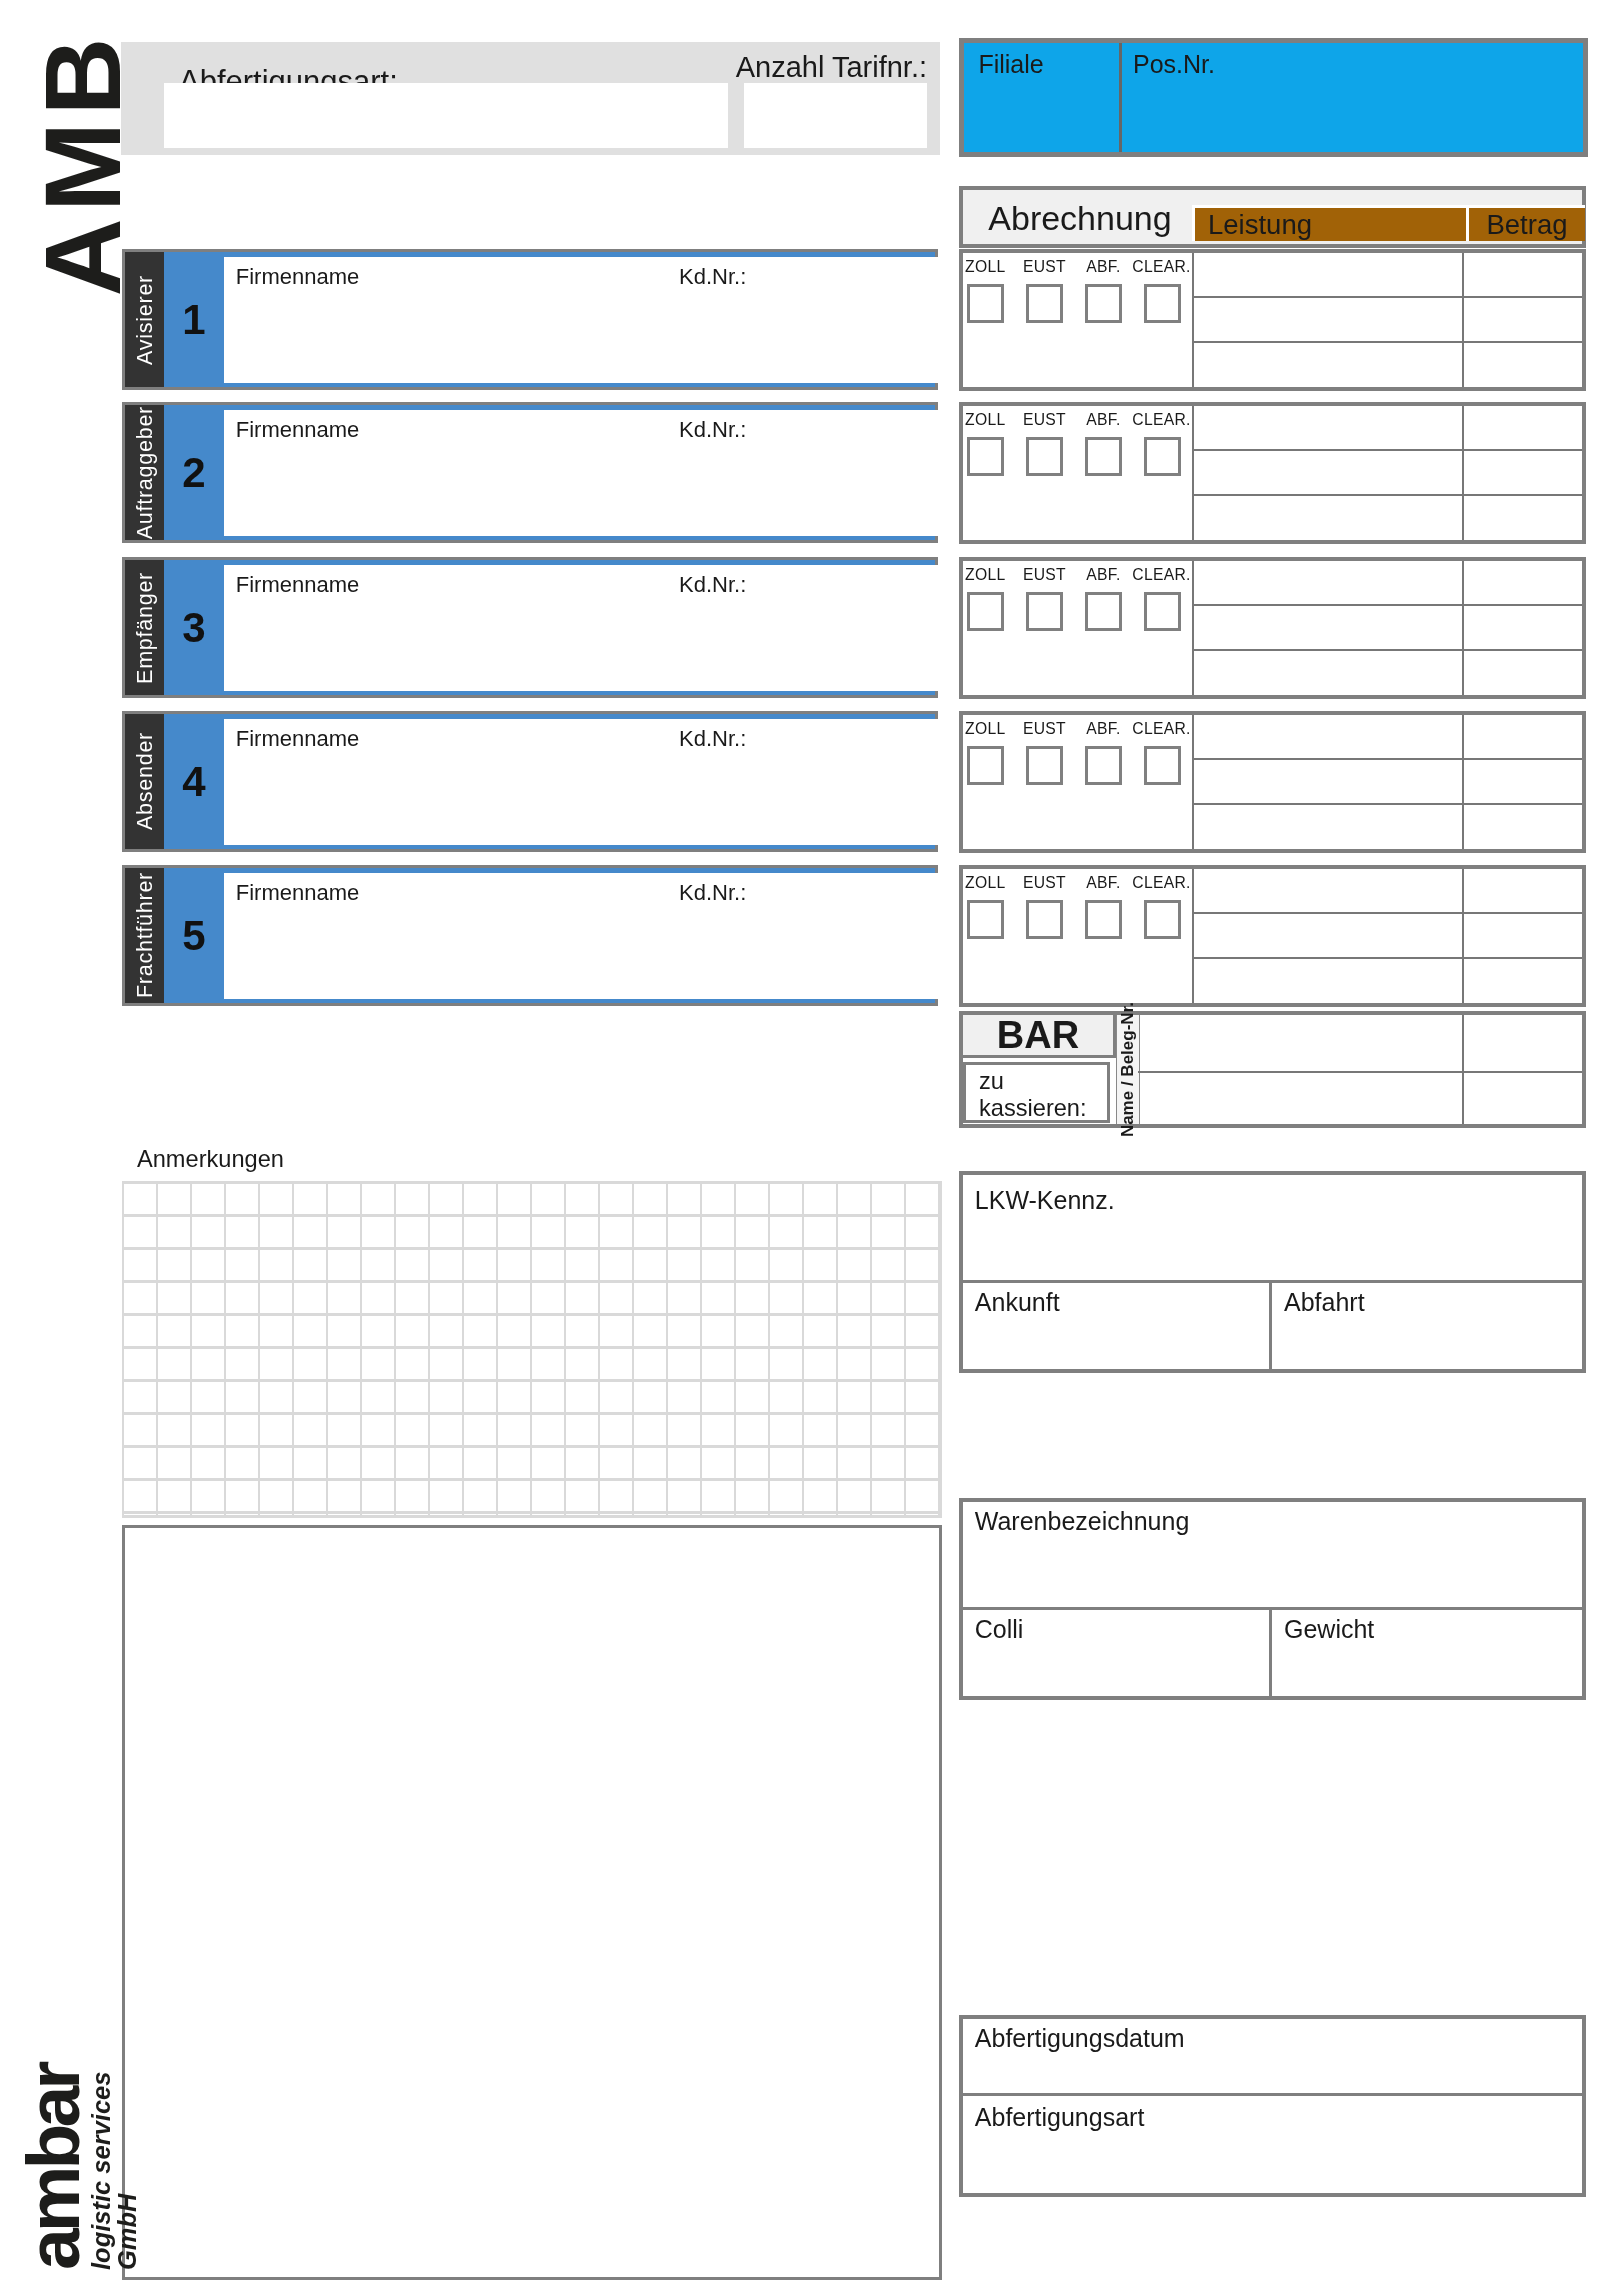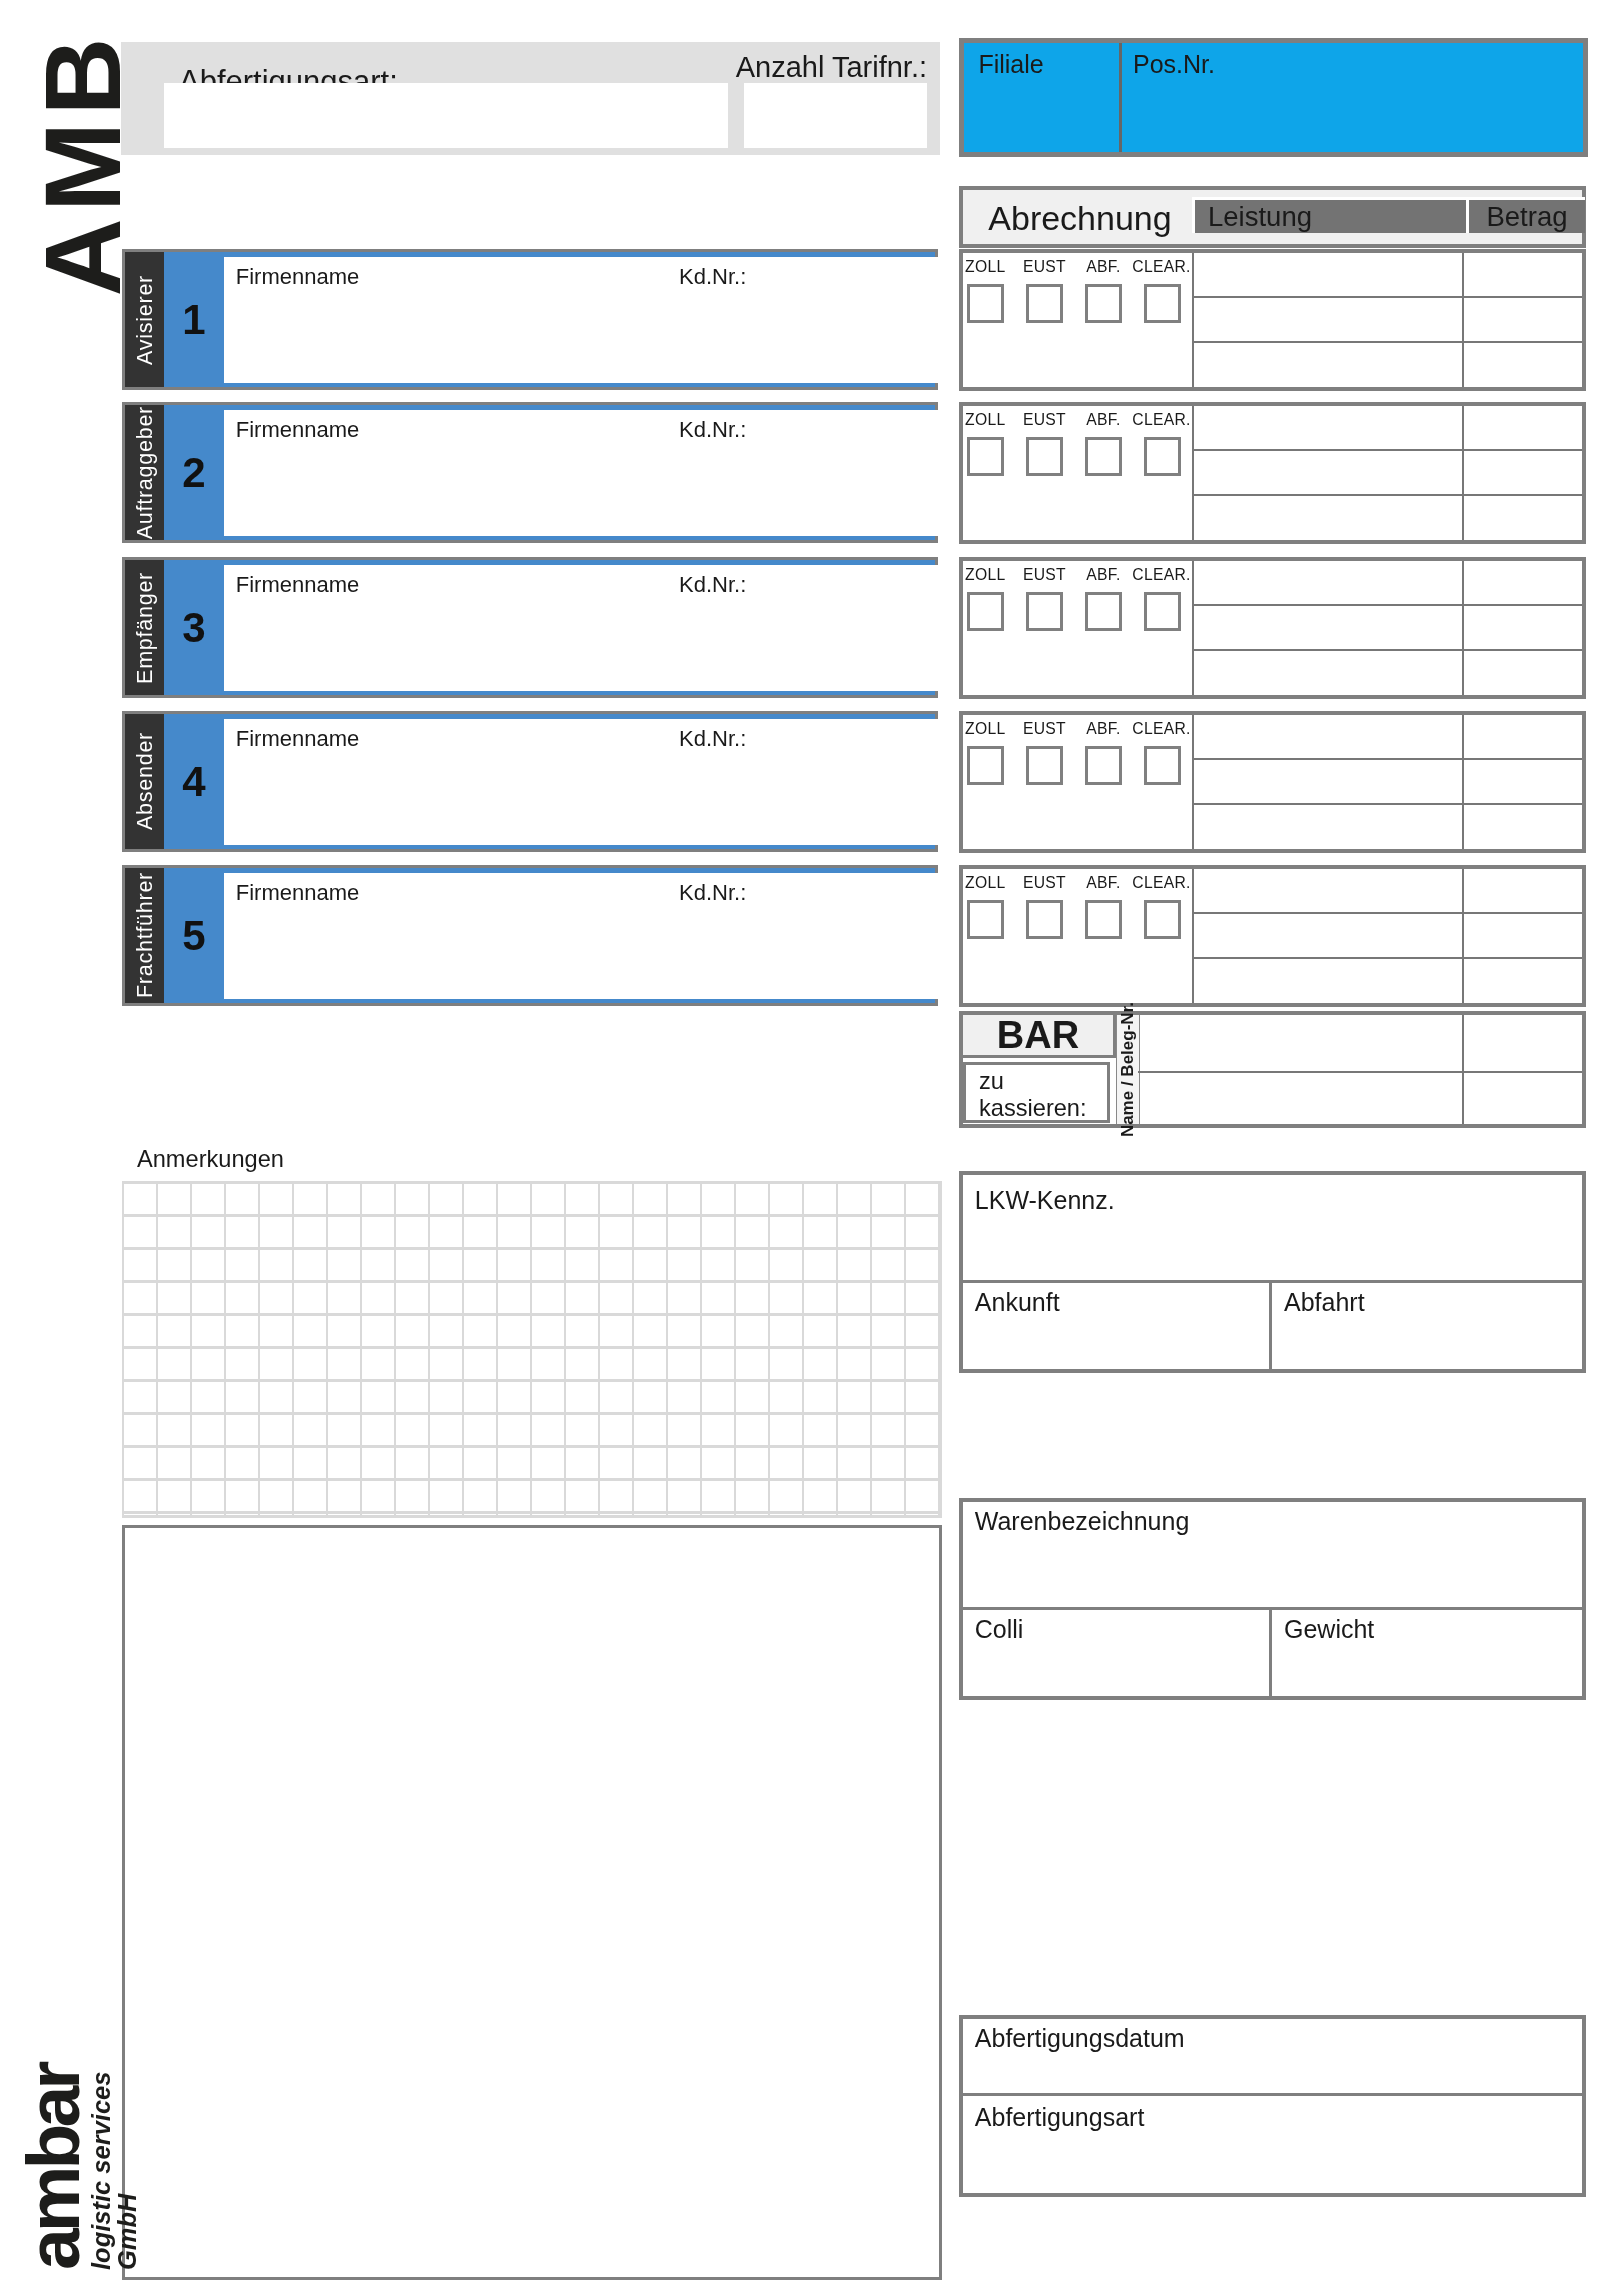--- a/index.html
+++ b/index.html
@@ -21,21 +21,21 @@
   .tb-input1{left:43px;top:41px;width:564px;height:65px;background:#fff;}
   .tb-input2{left:623px;top:41px;width:183px;height:65px;background:#fff;}
   
   .filiale-box{left:959px;top:38px;width:619px;height:109px;border:5.2px solid #7f7f7f;background:#0ea5e9;}
   .filiale-div{left:155px;top:0;width:2.6px;height:100%;background:#666;}
   .fil-label{left:14.4px;top:6.5px;font-size:25px;}
   .pos-label{left:169px;top:6.5px;font-size:25px;}
   
   .abr-header{left:959px;top:186px;width:619px;height:54px;border:4.6px solid #7f7f7f;background:#f0f0f0;}
   .abr-title{left:18.3px;top:9.2px;font-size:34px;margin-left:7px;}
-  .hdr-cell{top:7px;height:33px;background:#737373;border-top:3.3px solid #fff;display:flex;align-items:center;}
+  .hdr-cell{top:15px;height:33px;background:#a16207;border-top:3.3px solid #fff;display:flex;align-items:center;}
   .hdr-leistung{left:229px;width:266px;border-left:3.9px solid #fff;padding-left:13px;font-size:27.5px;}
   .hdr-betrag{left:503px;width:116px;border-left:3.9px solid #fff;justify-content:center;font-size:27.5px;}
   
   .party-row{left:122px;width:810px;height:135px;border:3.9px solid #7f7f7f;background:#4589cb;}
   .role-cell{left:0;top:0;width:39px;height:100%;background:#333333;display:flex;align-items:center;justify-content:center;}
   .role-cell .vtext{color:#fff;font-size:21.6px;letter-spacing:0.7px;white-space:nowrap;}
   .row-number{left:39px;top:0;width:60px;height:100%;display:flex;align-items:center;justify-content:center;font-size:42px;font-weight:700;color:#111;}
   .row-white{left:99px;top:4.6px;width:810px;height:126px;background:#fff;}
   .firm-label{left:11.8px;top:7.2px;font-size:22px;}
   .kdnr-label{left:455px;top:7.2px;font-size:22px;}

